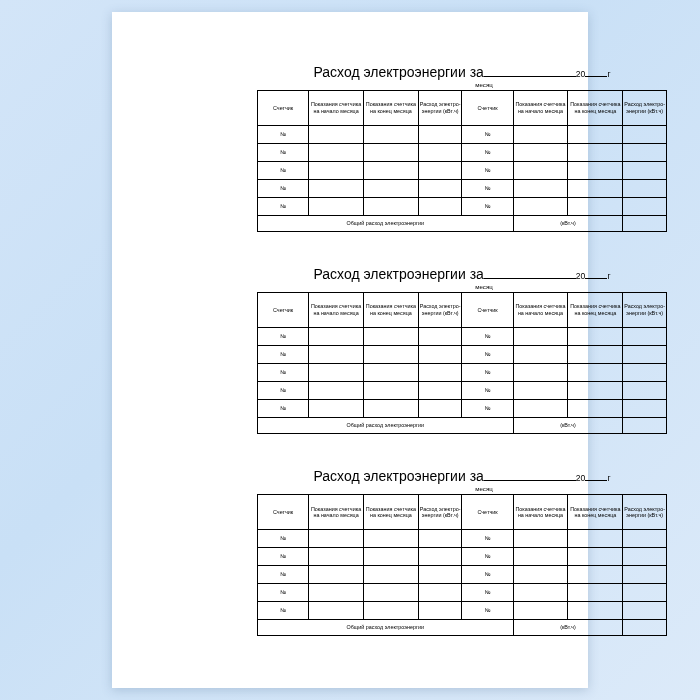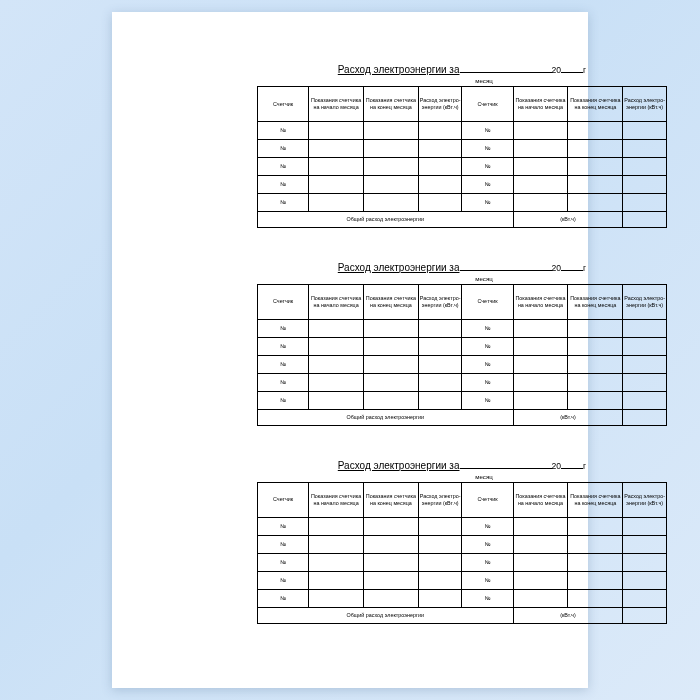--- a/index.html
+++ b/index.html
@@ -38,22 +38,21 @@
   }
   .form-title {
     text-align: center;
     font-size: 8.6px;
     color: #000;
     line-height: 1.15;
     margin: 0 0 1px 0;
     white-space: nowrap;
   }
   .form-title .lead {
-    font-size: 10px;
-    text-decoration: underline;
+    font-size: 14px;
   }
   .title-rule {
     display: inline-block;
     border-bottom: 1px solid #000;
     width: 92px;
     height: 7px;
     vertical-align: baseline;
   }
   .title-rule.small {
     width: 22px;

